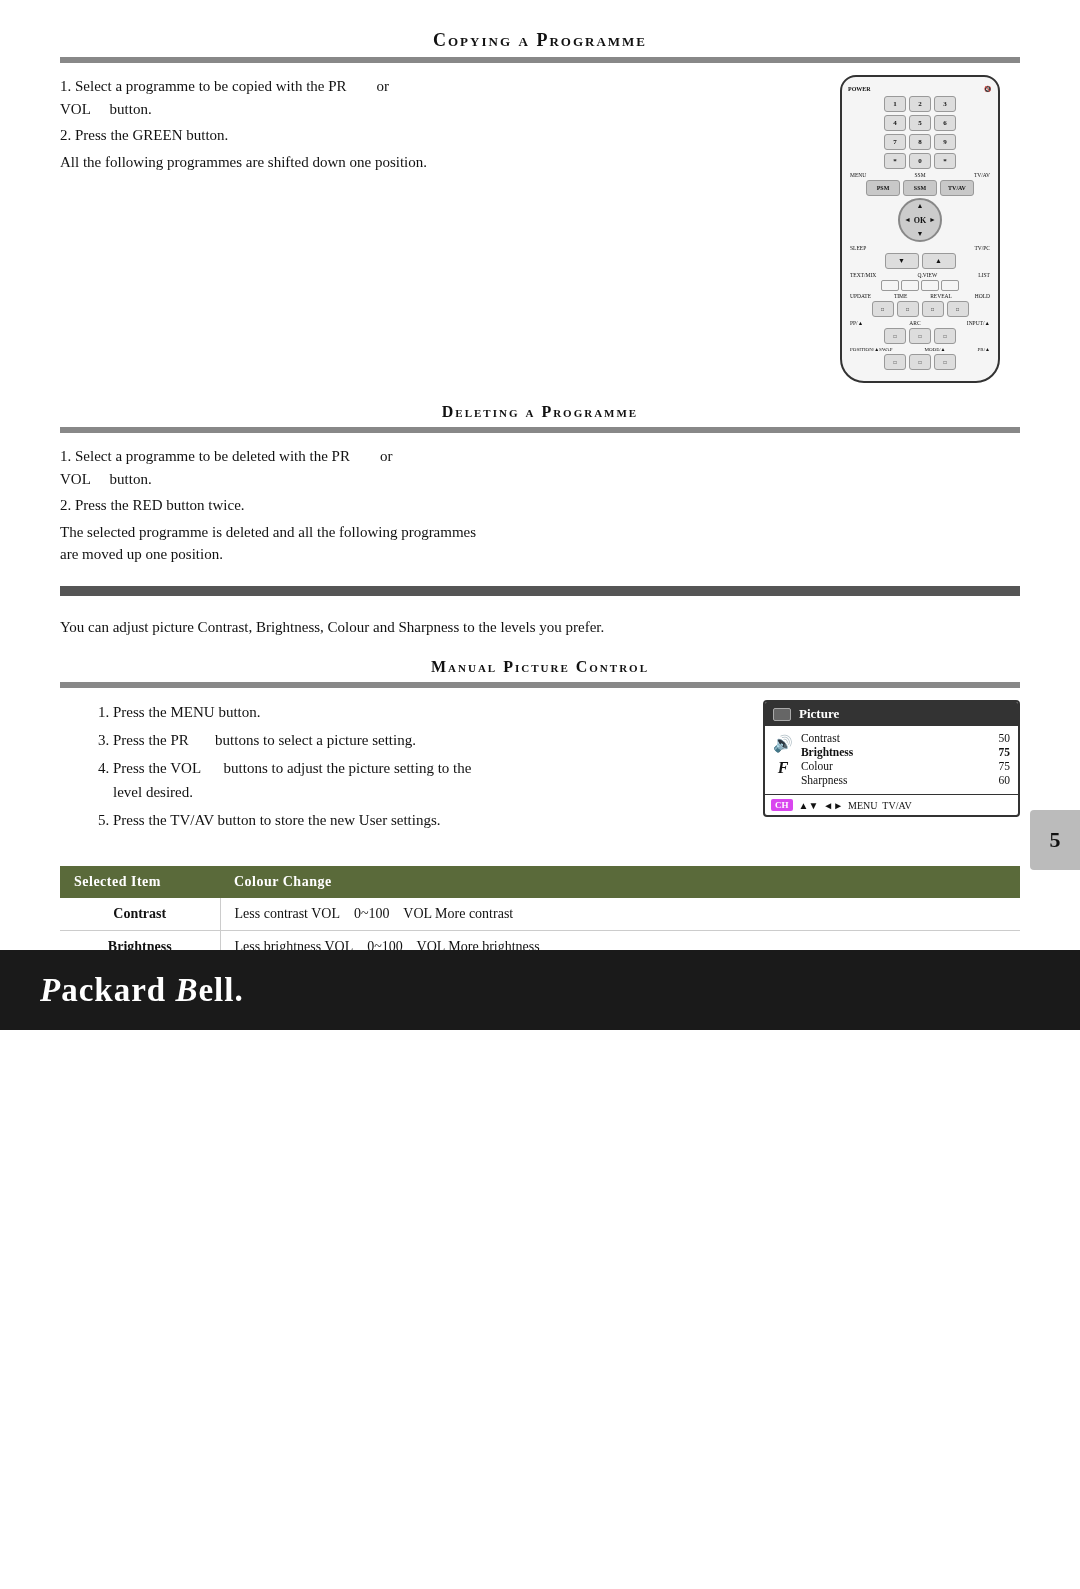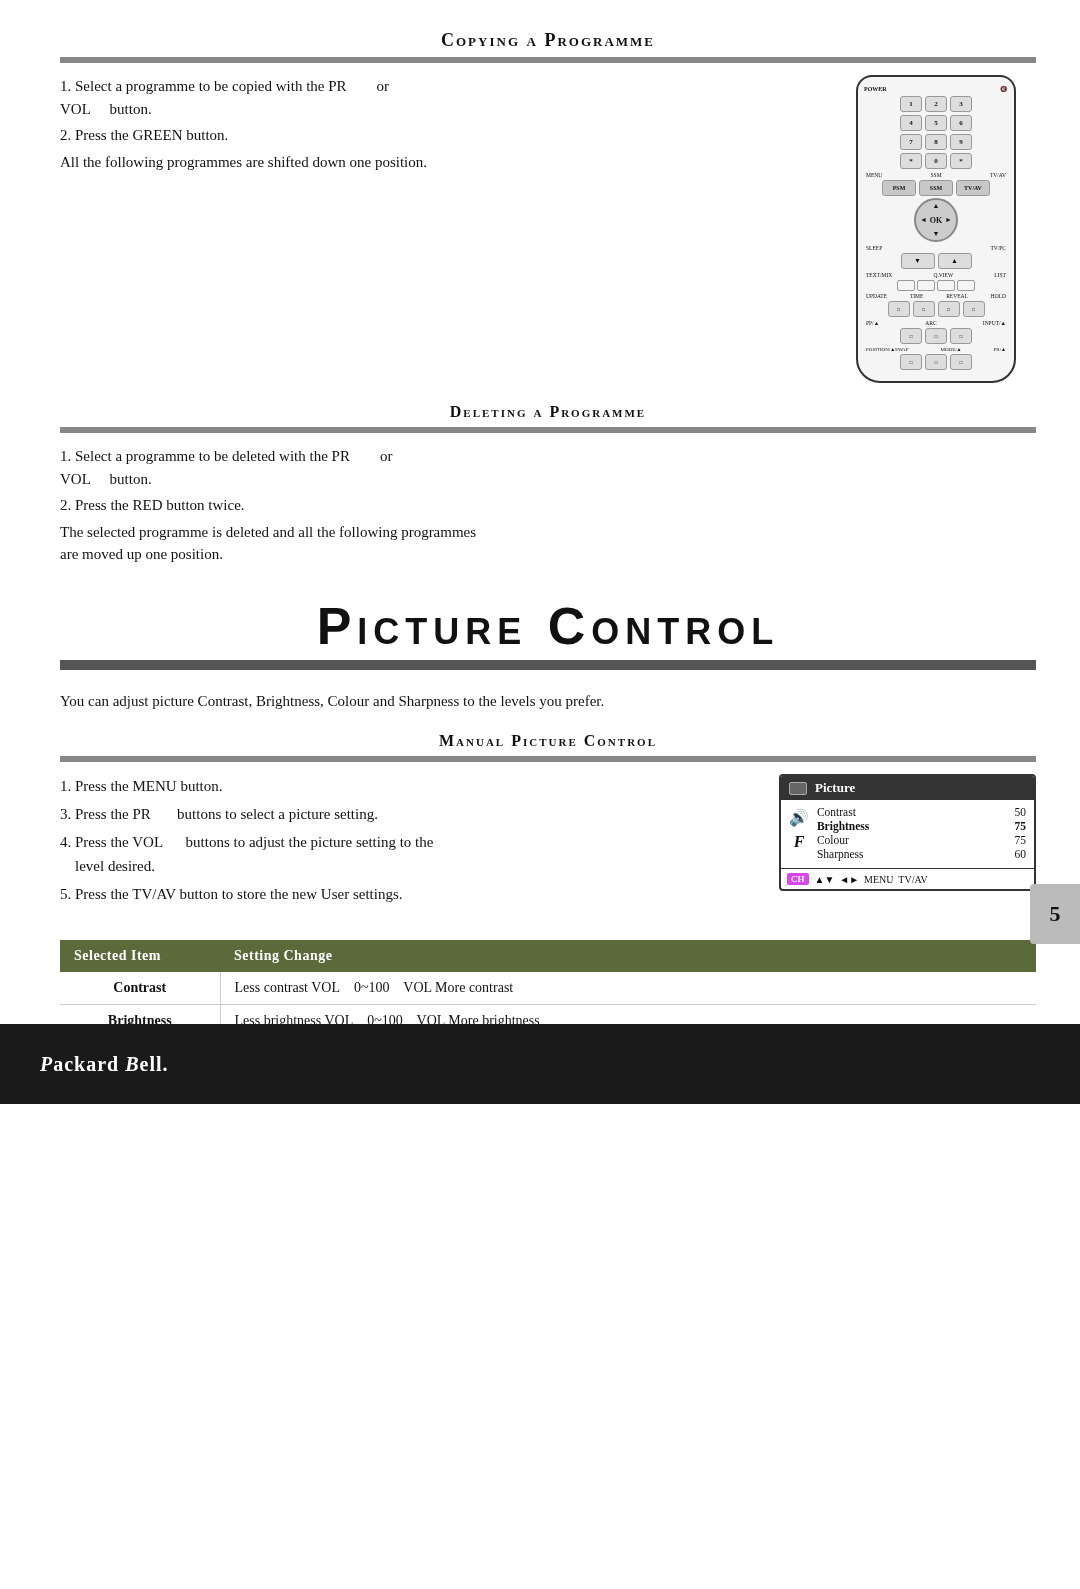--- a/index.html
+++ b/index.html
@@ -7,21 +7,21 @@
       width: 1080px;
       min-height: 1589px;
       background: #fff;
       font-family: 'Times New Roman', Times, serif;
       font-size: 15px;
       color: #111;
       position: relative;
     }
 
     .page-wrapper {
-      padding: 30px 44px 0 60px;
+      padding: 30px 60px 0 60px;
       position: relative;
     }
 
     
     .section-title {
       text-align: center;
       font-size: 18px;
       font-weight: bold;
       letter-spacing: 2px;
       margin-bottom: 6px;
@@ -94,20 +94,21 @@
       font-size: 15px;
       margin-bottom: 20px;
       line-height: 1.5;
     }
 
     
     .manual-section {
       display: flex;
       gap: 20px;
       margin-bottom: 30px;
+      margin-left: 38px;
     }
 
     .manual-text {
       flex: 1;
     }
 
     .manual-text .step {
       font-size: 15px;
       margin-bottom: 4px;
       line-height: 1.6;
@@ -232,21 +233,21 @@
       right: 0;
       background: #1a1a1a;
       height: 80px;
       display: flex;
       align-items: center;
       padding: 0 40px;
     }
 
     .packard-bell-logo {
       color: #fff;
-      font-size: 20px;
+      font-size: 33px;
       font-weight: bold;
       font-family: 'Times New Roman', Times, serif;
       letter-spacing: 1px;
     }
 
     .pb-brand {
       font-style: normal;
     }
 
     
@@ -497,21 +498,20 @@
     <div class="deleting-text">
       <p>
         1. Select a programme to be deleted with the <span class="bold">PR</span>&nbsp;&nbsp;&nbsp;&nbsp;&nbsp;&nbsp;&nbsp; or
         <br><span class="bold">VOL</span>&nbsp;&nbsp;&nbsp;&nbsp; button.
       </p>
       <p>2. Press the RED button twice.</p>
       <p>The selected programme is deleted and all the following programmes<br>are moved up one position.</p>
     </div>
   </div>
 
-  <div class="main-title">Picture  Control</div>
   <div class="thick-bar"></div>
 
   <p class="intro-text">You can adjust picture Contrast, Brightness, Colour and Sharpness to the levels you prefer.</p>
 
   <div class="section-title small">Manual Picture Control</div>
   <div class="gray-bar"></div>
 
   <div class="manual-section">
     <div class="manual-text">
       <p class="step">1. Press the <span class="bold">MENU</span> button.</p>
@@ -553,21 +553,21 @@
         <span style="background:#d946ef;color:#fff;padding:1px 4px;border-radius:2px;font-size:9px;font-weight:bold;">CH</span>
         <span>▲▼&nbsp; ◄►&nbsp; MENU&nbsp; TV/AV</span>
       </div>
     </div>
   </div>
 
   <table class="settings-table">
     <thead>
       <tr>
         <th>Selected Item</th>
-        <th>Setting Change</th>
+        <th>Colour Change</th>
       </tr>
     </thead>
     <tbody>
       <tr class="table-row">
         <td>Contrast</td>
         <td>Less contrast VOL&nbsp;&nbsp;&nbsp; 0~100&nbsp;&nbsp;&nbsp; VOL More contrast</td>
       </tr>
       <tr class="table-row">
         <td>Brightness</td>
         <td>Less brightness VOL&nbsp;&nbsp;&nbsp; 0~100&nbsp;&nbsp;&nbsp; VOL More brightness</td>

